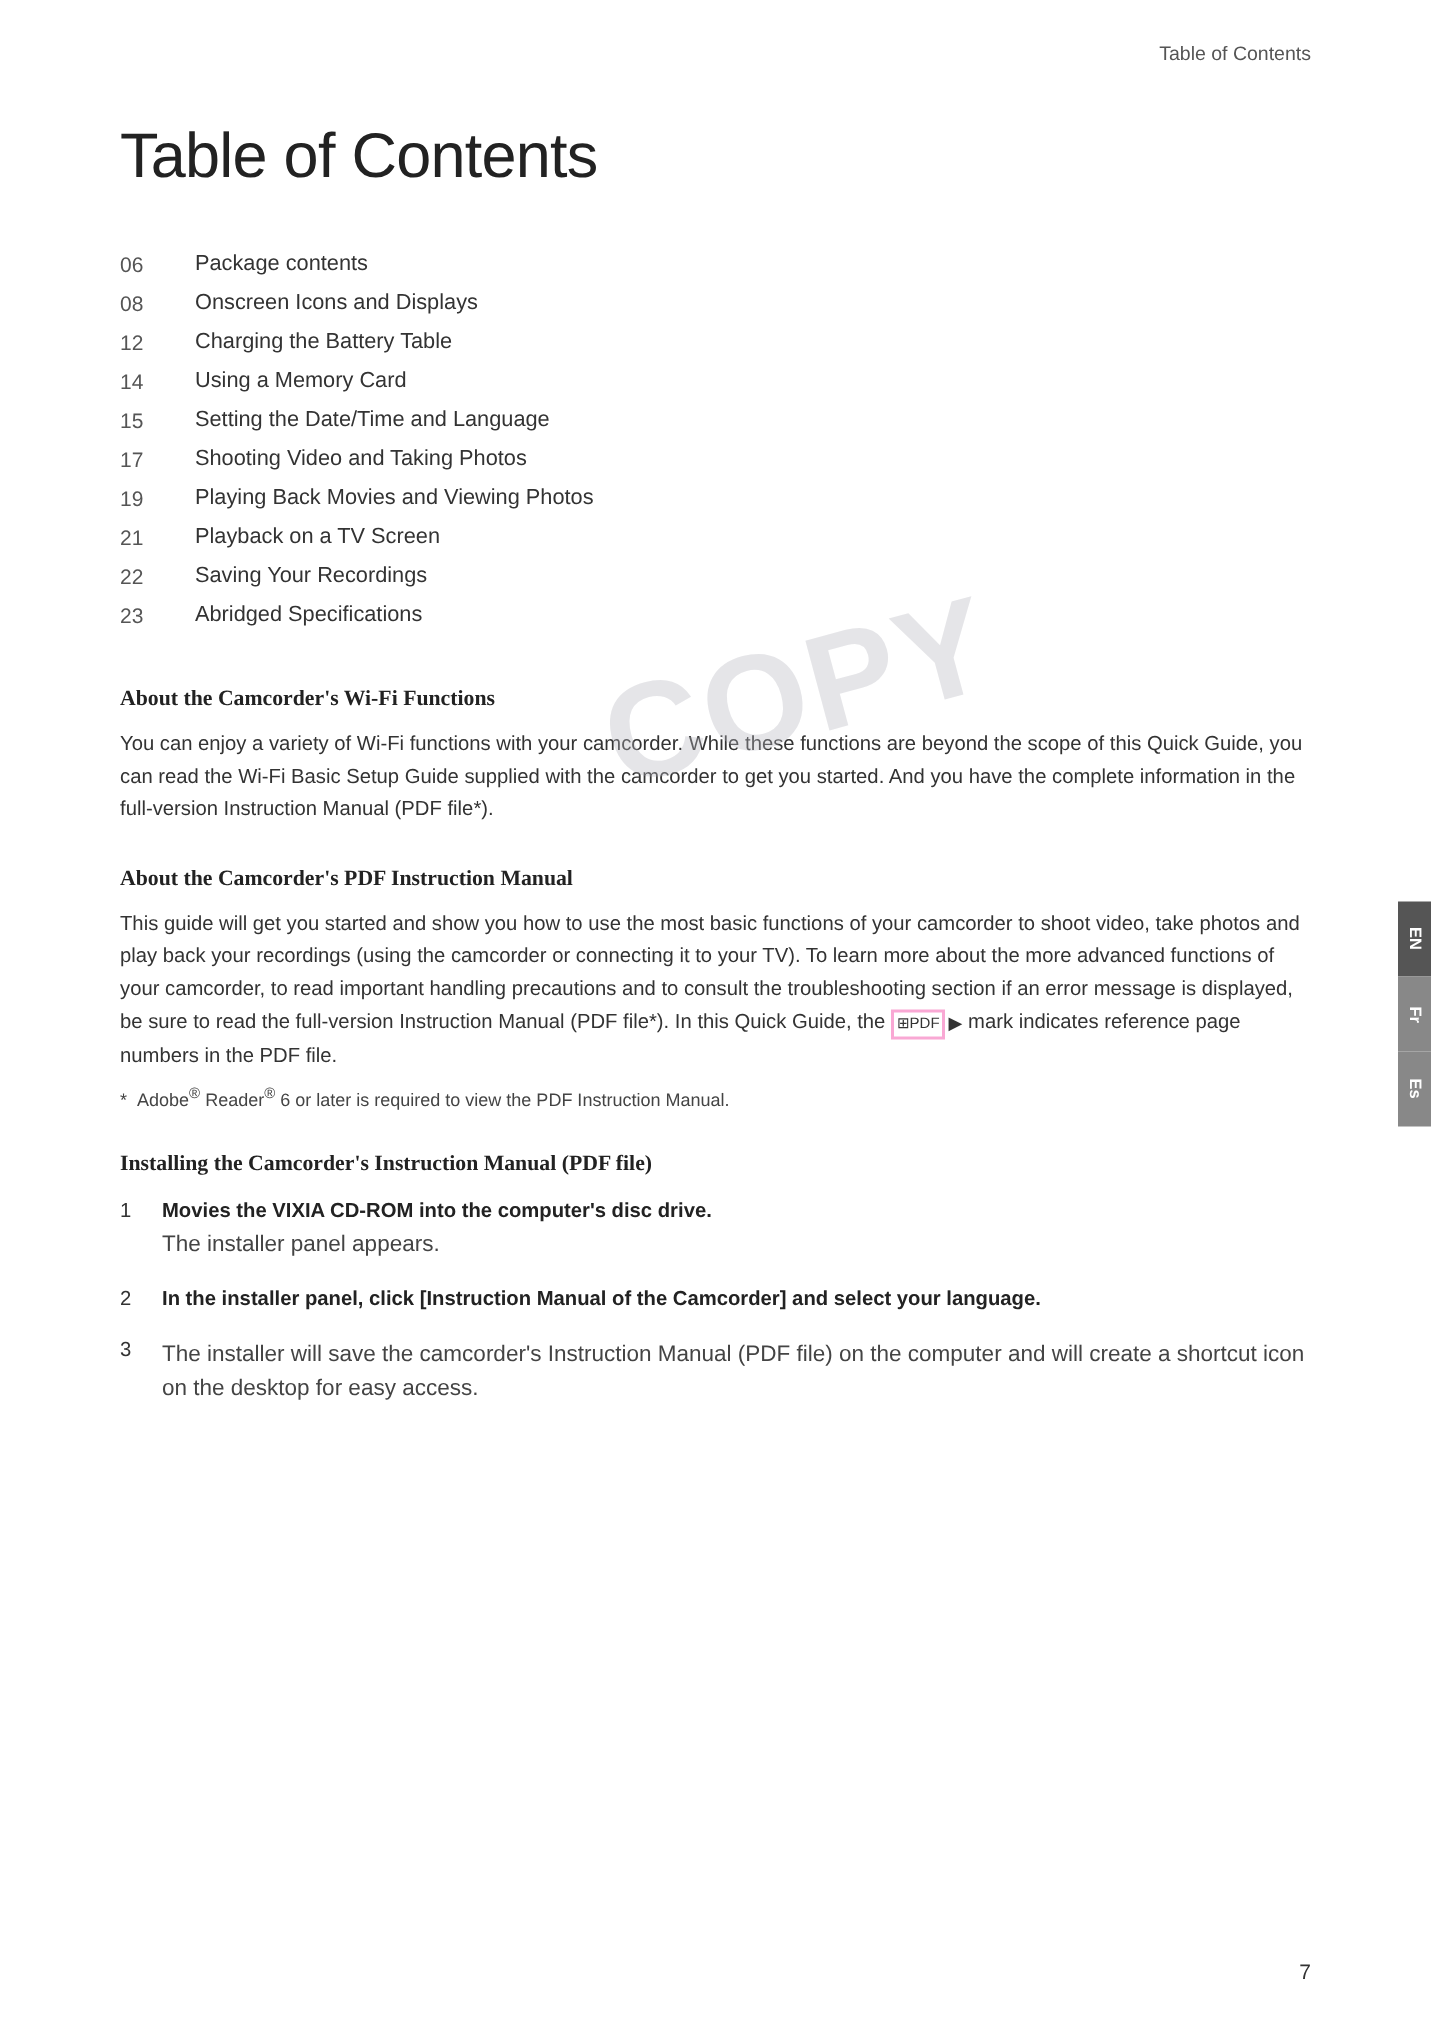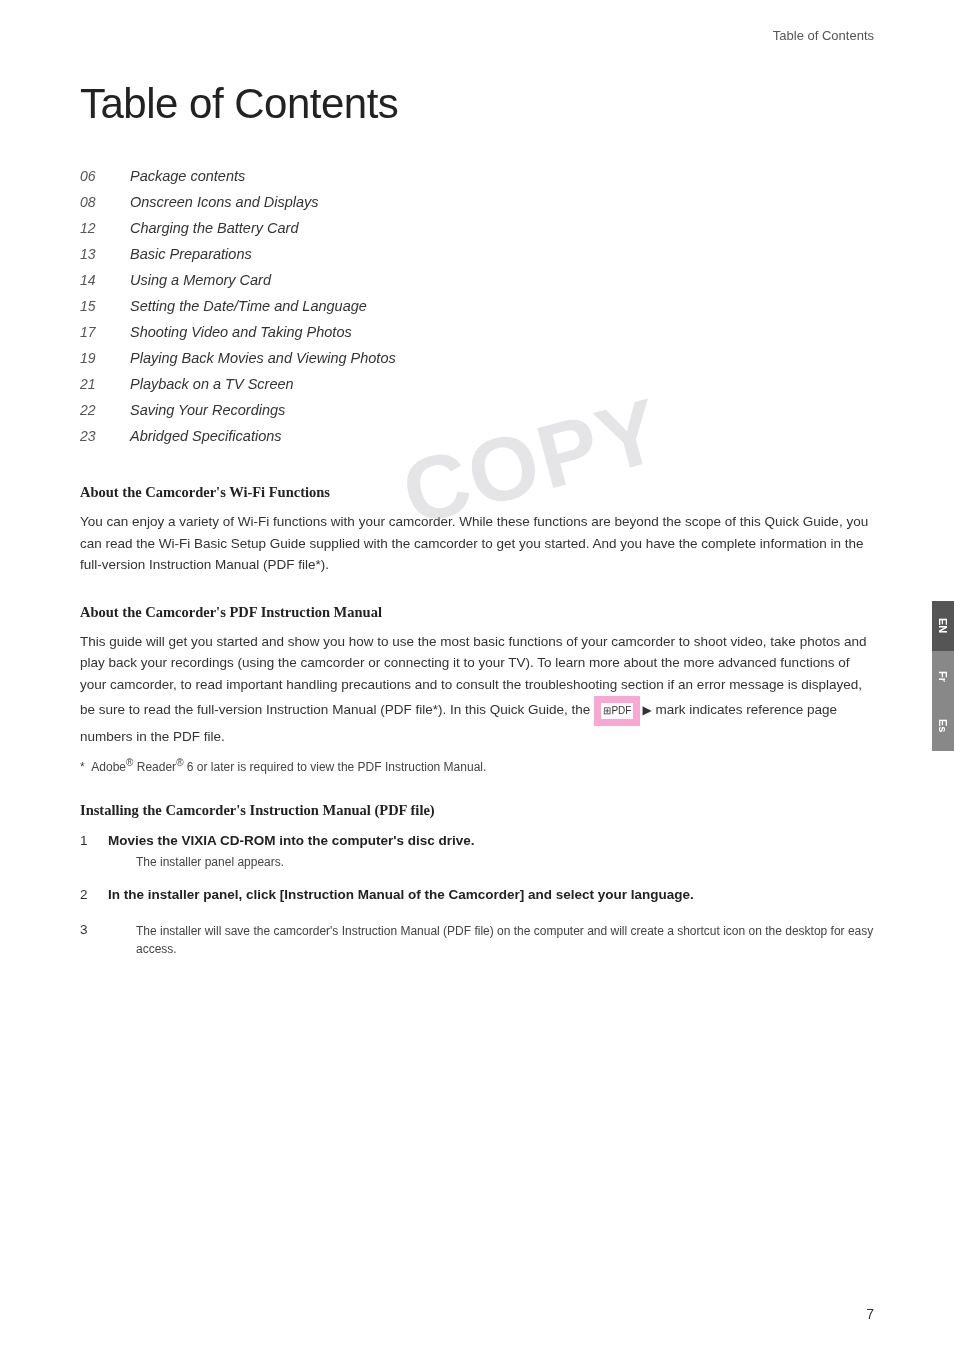--- a/index.html
+++ b/index.html
@@ -49,21 +49,20 @@
       margin-bottom: 40px;
     }
 
     .toc-item {
       display: flex;
       align-items: center;
       margin-bottom: 10px;
       font-size: 15px;
       color: #333;
       font-family: Arial, sans-serif;
-      font-style: italic;
     }
 
     .toc-number {
       width: 50px;
       flex-shrink: 0;
       color: #555;
       font-size: 14px;
     }
 
     .toc-text {
@@ -143,37 +142,36 @@
     }
 
     .step-main {
       font-weight: bold;
       font-size: 13.5px;
       color: #222;
     }
 
     .step-sub {
       font-weight: normal;
-      font-size: 12px;
+      font-size: 15px;
       color: #444;
       display: block;
       margin-top: 2px;
-      margin-left: 28px;
     }
 
     .pdf-mark {
       display: inline-flex;
       align-items: center;
       font-size: 12px;
       color: #333;
     }
 
     .pdf-icon {
       display: inline-block;
-      border: 7px solid #f9a8d4;
+      border: 2px solid #f9a8d4;
       font-size: 10px;
       padding: 0 2px;
       margin-right: 2px;
       font-family: Arial, sans-serif;
     }
 
     .right-sidebar {
       position: absolute;
       right: 0;
       top: 50%;
@@ -231,25 +229,21 @@
   <li class="toc-item">
       <span class="toc-number">06</span>
       <span class="toc-text">Package contents</span>
     </li>
       <li class="toc-item">
       <span class="toc-number">08</span>
       <span class="toc-text">Onscreen Icons and Displays</span>
     </li>
       <li class="toc-item">
       <span class="toc-number">12</span>
-      <span class="toc-text">Charging the Battery Card</span>
-    </li>
-      <li class="toc-item">
-      <span class="toc-number">13</span>
-      <span class="toc-text">Basic Preparations</span>
+      <span class="toc-text">Charging the Battery Table</span>
     </li>
       <li class="toc-item">
       <span class="toc-number">14</span>
       <span class="toc-text">Using a Memory Card</span>
     </li>
       <li class="toc-item">
       <span class="toc-number">15</span>
       <span class="toc-text">Setting the Date/Time and Language</span>
     </li>
       <li class="toc-item">

